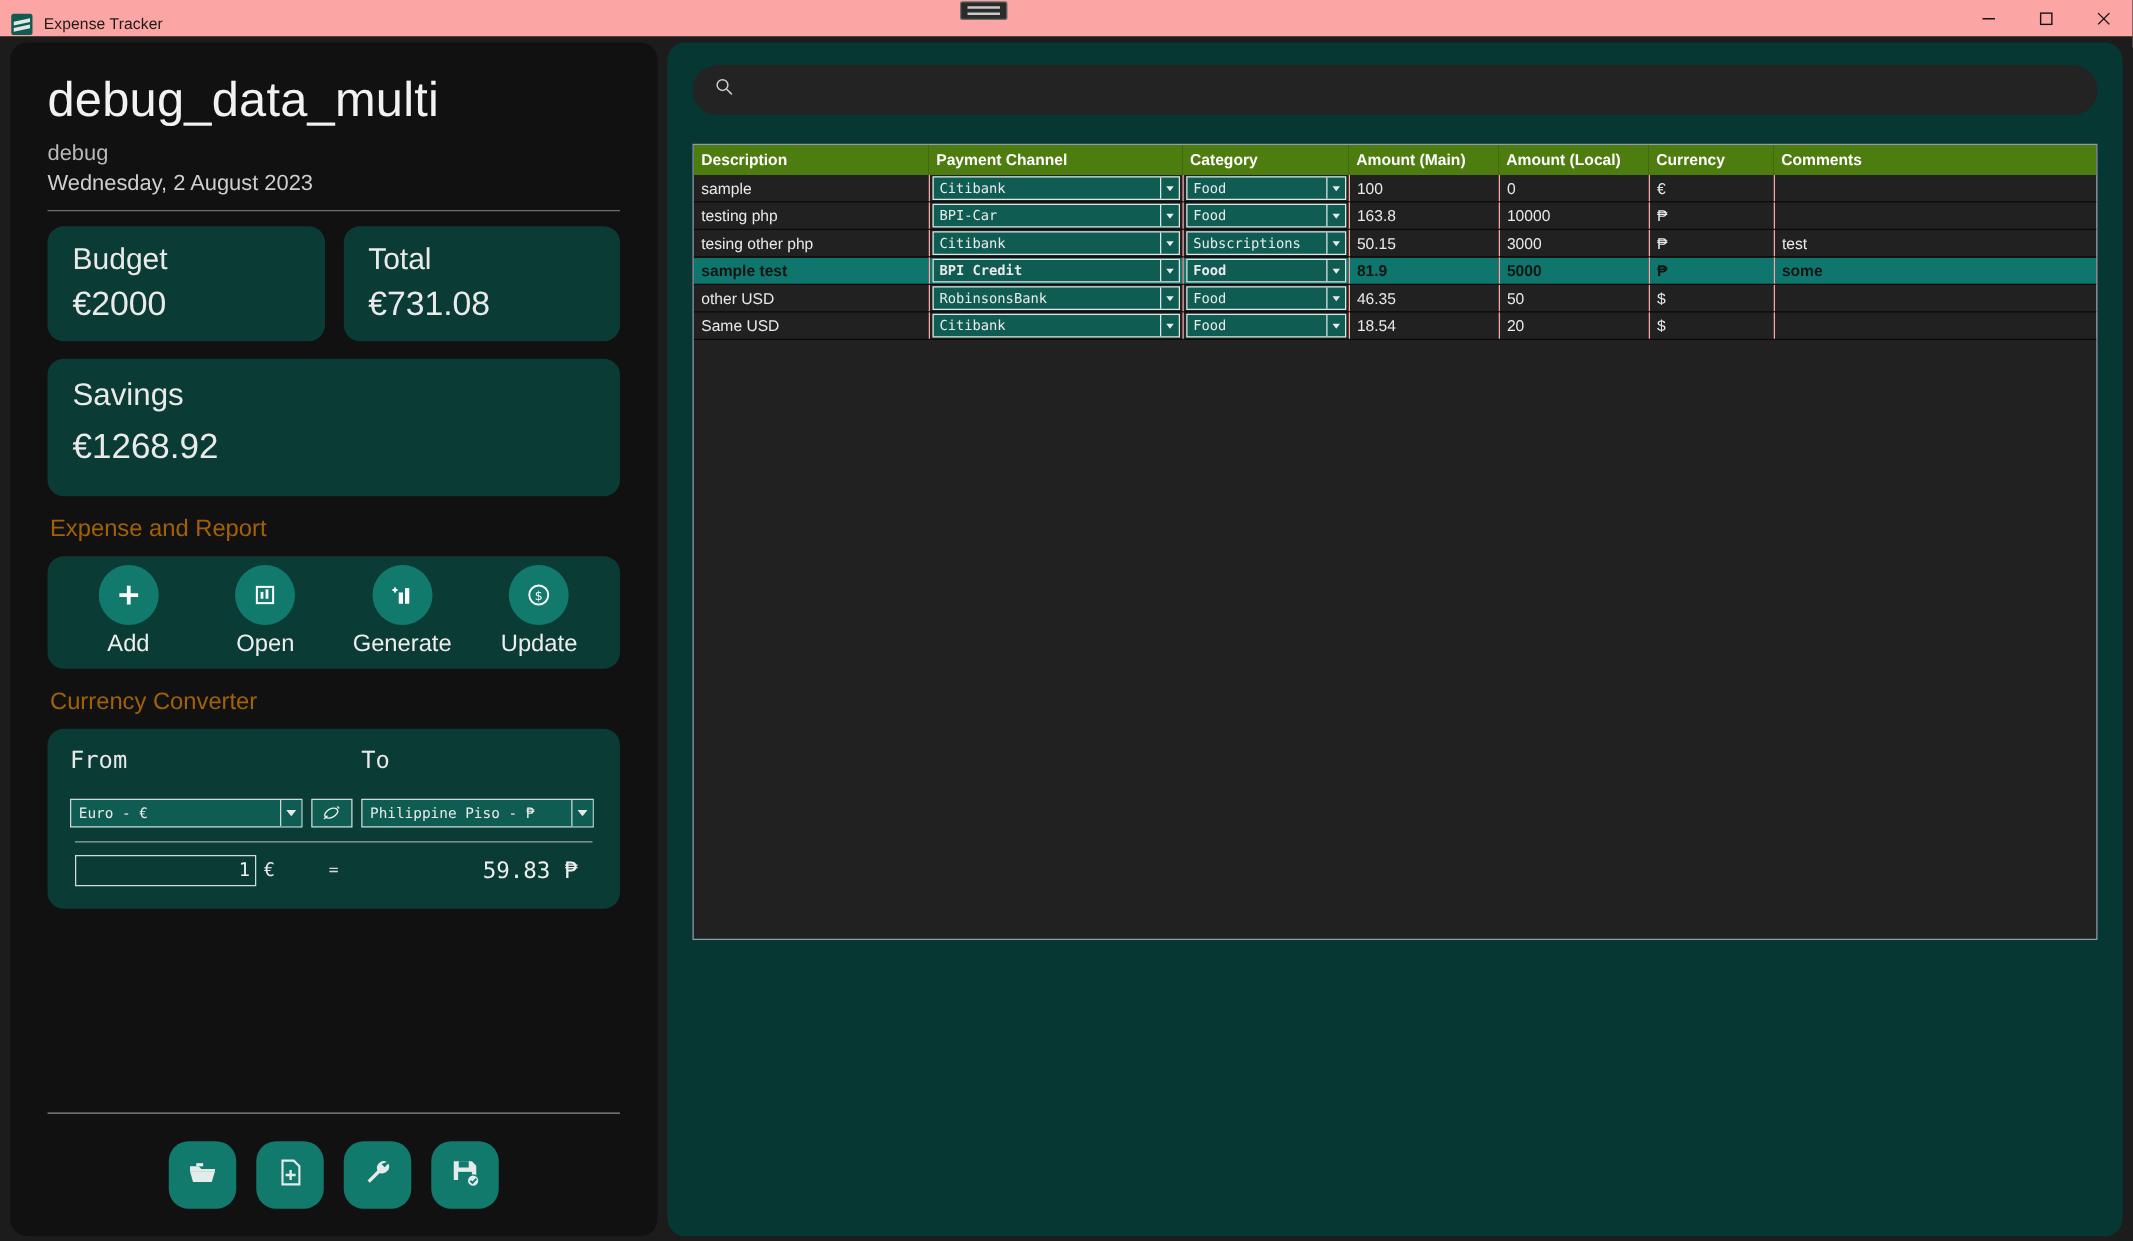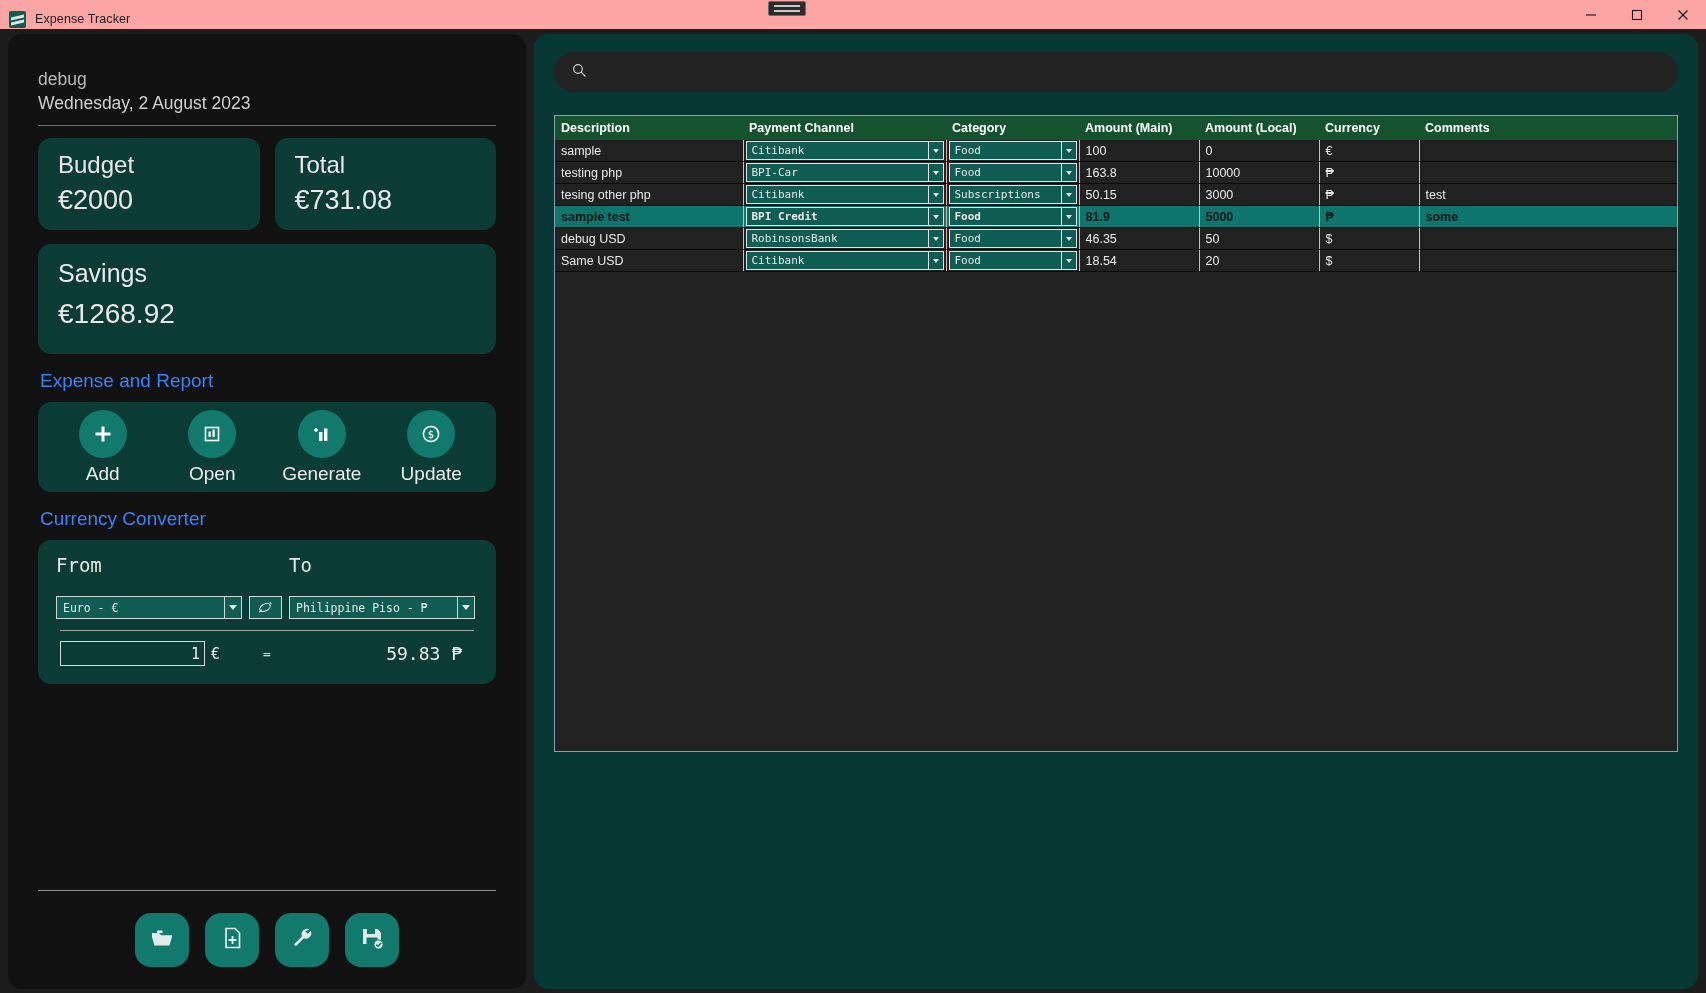--- a/index.html
+++ b/index.html
@@ -57,21 +57,21 @@
   
   .cards-row { display: flex; gap: 15px; }
   .card { background: #0b3b35; border-radius: 13px; padding: 13px 20px 14px 20px; }
   .card-budget { width: 243px; }
   .card-total { width: 243px; }
   .card-savings { width: 100%; margin-top: 14px; padding: 15px 20px 24px 20px; }
   .card-label { font-size: 24px; color: #eaeaea; }
   .card-value { font-size: 27px; color: #eaeaea; text-align: left; margin-top: 6px; }
   .card-savings .card-label { font-size: 25px; }
   .card-savings .card-value { font-size: 28px; margin-top: 10px; }
-  .section-title { font-size: 19px; color: #3b82f6; margin: 16px 0 10px 2px; }
+  .section-title { font-size: 19px; color: #a16207; margin: 16px 0 10px 2px; }
   
   .actions {
     background: #0b3b35; border-radius: 13px; height: 90px;
     display: flex; align-items: center; justify-content: space-around; padding: 0 10px;
   }
   .act { display: flex; flex-direction: column; align-items: center; gap: 5px; width: 104px; }
   .act-circle {
     width: 48px; height: 48px; border-radius: 50%; background: #127a6d;
     display: flex; align-items: center; justify-content: center; color: #fff;
   }
@@ -141,21 +141,21 @@
   .search-input-text {
     flex: 1; background: transparent; border: 0; outline: none;
     color: #e4e4e4; font-size: 13px; font-family: "Liberation Sans", sans-serif;
   }
   .table-wrap {
     margin-top: 23px; height: 637px; background: #212121;
     border: 1px solid #8f9bb3; overflow: hidden;
   }
   table { border-collapse: collapse; width: 100%; table-layout: fixed; }
   thead th {
-    background: #14532d; color: #ffffff; font-size: 12.5px; font-weight: bold;
+    background: #4d7c0f; color: #ffffff; font-size: 12.5px; font-weight: bold;
     text-align: left; padding: 5px 6px; height: 24px; border: none;
   }
   tbody td {
     background: #212121; color: #e9e9e9; font-size: 12.5px;
     padding: 3px 6px; height: 21px; border-bottom: 1px solid #0a0a0a;
     border-right: 1px solid #fca5a5; white-space: nowrap; overflow: hidden;
   }
   tbody tr.selected td { background: #0f766e; color: #141414; font-weight: bold; }
   .cell-combo {
     position: relative; height: 19px; background: #0f5c52; border: 1px solid #e0e6e5;
@@ -202,20 +202,21 @@
         </svg>
     </div>
   </div>
 </div>
 
 <div class="desktop">
 
   <div class="sidebar">
     <div class="sb-inner">
 
+      <div class="proj-title">debug_data_multi</div>
       <div class="proj-sub">debug</div>
       <div class="proj-date">Wednesday, 2 August 2023</div>
       <div class="hr"></div>
 
       <div class="cards-row">
         <div class="card card-budget">
           <div class="card-label">Budget</div>
           <div class="card-value">€2000</div>
         </div>
         <div class="card card-total">
@@ -460,21 +461,21 @@
                   <span>Food</span>
                   <span class="arrow"></span>
                 </div>
               </td>
               <td>81.9</td>
               <td>5000</td>
               <td>₱</td>
               <td>some</td>
             </tr>
             <tr>
-              <td>debug USD</td>
+              <td>other USD</td>
               <td class="combo-cell">
                 <div class="cell-combo">
                   <span>RobinsonsBank</span>
                   <span class="arrow"></span>
                 </div>
               </td>
               <td class="combo-cell">
                 <div class="cell-combo">
                   <span>Food</span>
                   <span class="arrow"></span>

